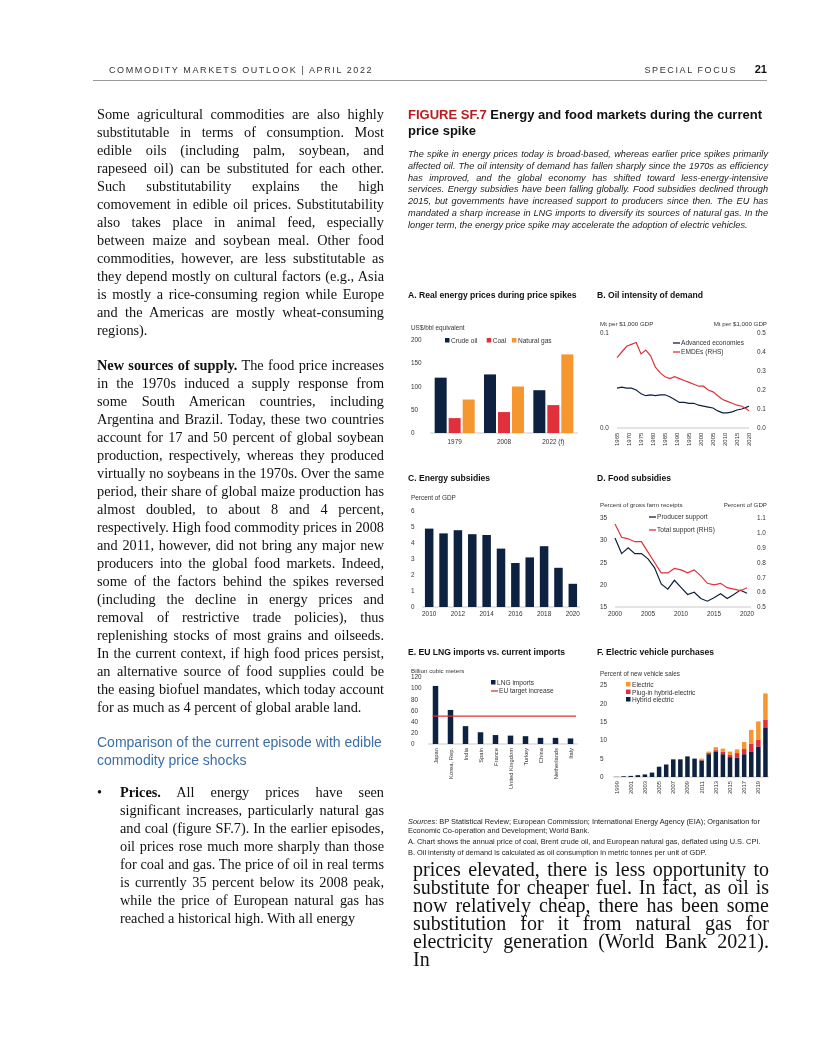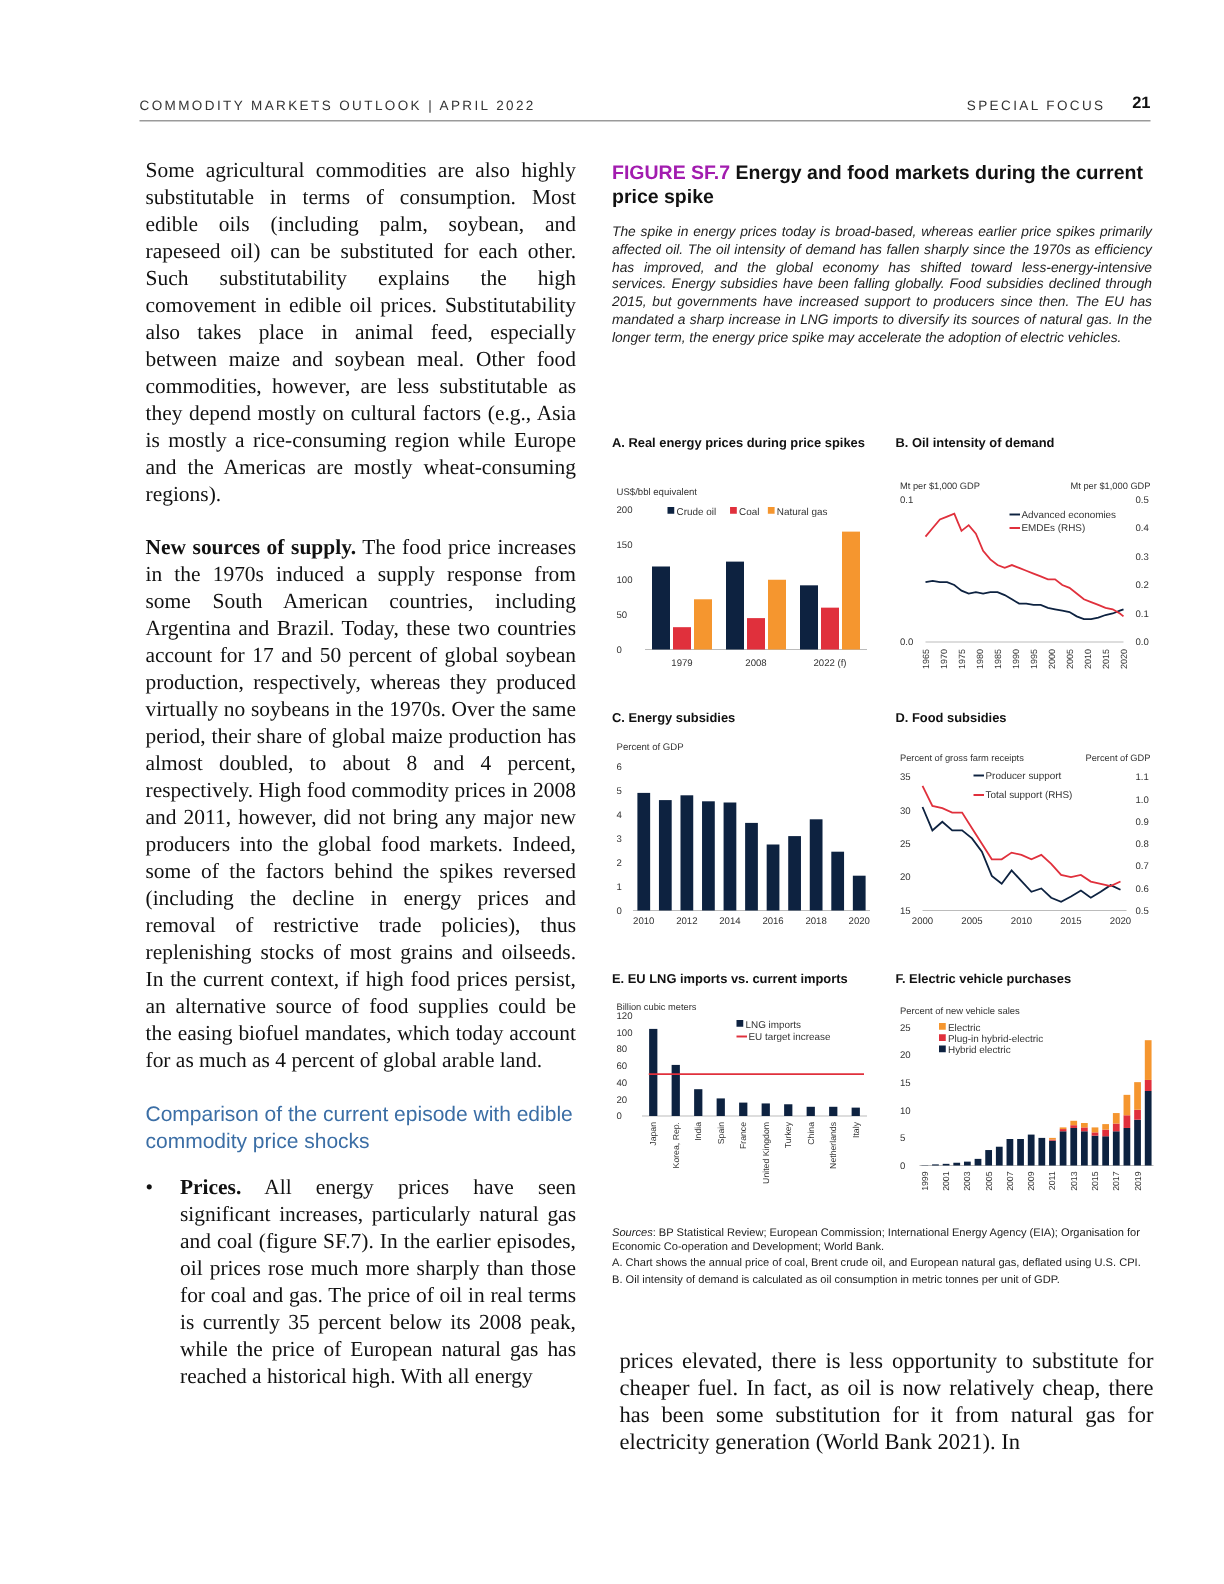--- a/index.html
+++ b/index.html
@@ -1,43 +1,43 @@
 <!DOCTYPE html>
 <html><head>
 <meta charset="utf-8">
 <style>
   html, body { margin:0; padding:0; background:#ffffff; }
   body { width:816px; height:1056px; position:relative; overflow:hidden; font-family:"Liberation Serif", serif; color:#111; }
   .header { position:absolute; left:93px; top:62px; width:674px; height:18px; border-bottom:1px solid #9a9a9a; font-family:"Liberation Sans", sans-serif; font-size:9px; letter-spacing:1.6px; color:#333; }
-  .header .left { position:absolute; left:0; top:3px; }
+  .header .left { position:absolute; left:16px; top:3px; }
   .header .right { position:absolute; right:30px; top:3px; }
   .header .pnum { position:absolute; right:0; top:1px; font-size:11px; font-weight:bold; letter-spacing:0; color:#111;margin-left:45px; }
 
   .col-left { position:absolute; left:97px; top:105px; width:287px; font-size:14.3px; line-height:18px; text-align:justify; }
   .col-left p { margin:0 0 17px 0; }
   .col-left b { font-weight:bold; }
   .sec-head { font-family:"Liberation Sans", sans-serif; color:#3b6ea5; font-size:14px; line-height:18px; margin:0 0 14px 0; text-align:left; }
   .sub-head { font-style:italic; color:#3b6ea5; font-size:14.5px; margin:0 0 16px 0; }
   .bullet { position:relative; padding-left:23px; }
   .bullet .dot { position:absolute; left:0; top:0; }
 
   .fig { position:absolute; left:408px; top:107px; width:360px; font-family:"Liberation Sans", sans-serif; }
   .fig-title { font-size:13px; font-weight:bold; line-height:16px; color:#111; }
-  .fig-title .lbl { color:#a21caf; }
+  .fig-title .lbl { color:#b91c1c; }
   .fig-desc { font-size:9.2px; font-style:italic; line-height:11.8px; text-align:justify; margin-top:10px; color:#222; }
 
   .panel { position:absolute; width:180px; height:165px; font-family:"Liberation Sans", sans-serif; }
   .panel-title { font-size:8.6px; font-weight:bold; line-height:10.5px; color:#111; }
   .panel svg { position:absolute; left:0; top:0; overflow:visible; }
   svg text { font-family:"Liberation Sans", sans-serif; fill:#333; }
 
   .notes { position:absolute; left:408px; top:817px; width:370px; font-family:"Liberation Sans", sans-serif; font-size:7.4px; line-height:9.3px; color:#222; }
   .notes div { margin-bottom:1.5px; }
 
-  .col-right { position:absolute; left:413px; top:899px; width:356px; font-size:15px; line-height:18px; text-align:justify; }
+  .col-right { position:absolute; left:413px; top:860px; width:356px; font-size:20px; line-height:18px; text-align:justify; }
   .col-right p { margin:0; }
 </style>
 </head>
 <body>
 
 <div class="header">
   <span class="left">COMMODITY MARKETS OUTLOOK | APRIL 2022</span>
   <span class="right">SPECIAL FOCUS</span>
   <span class="pnum">21</span>
 </div>

